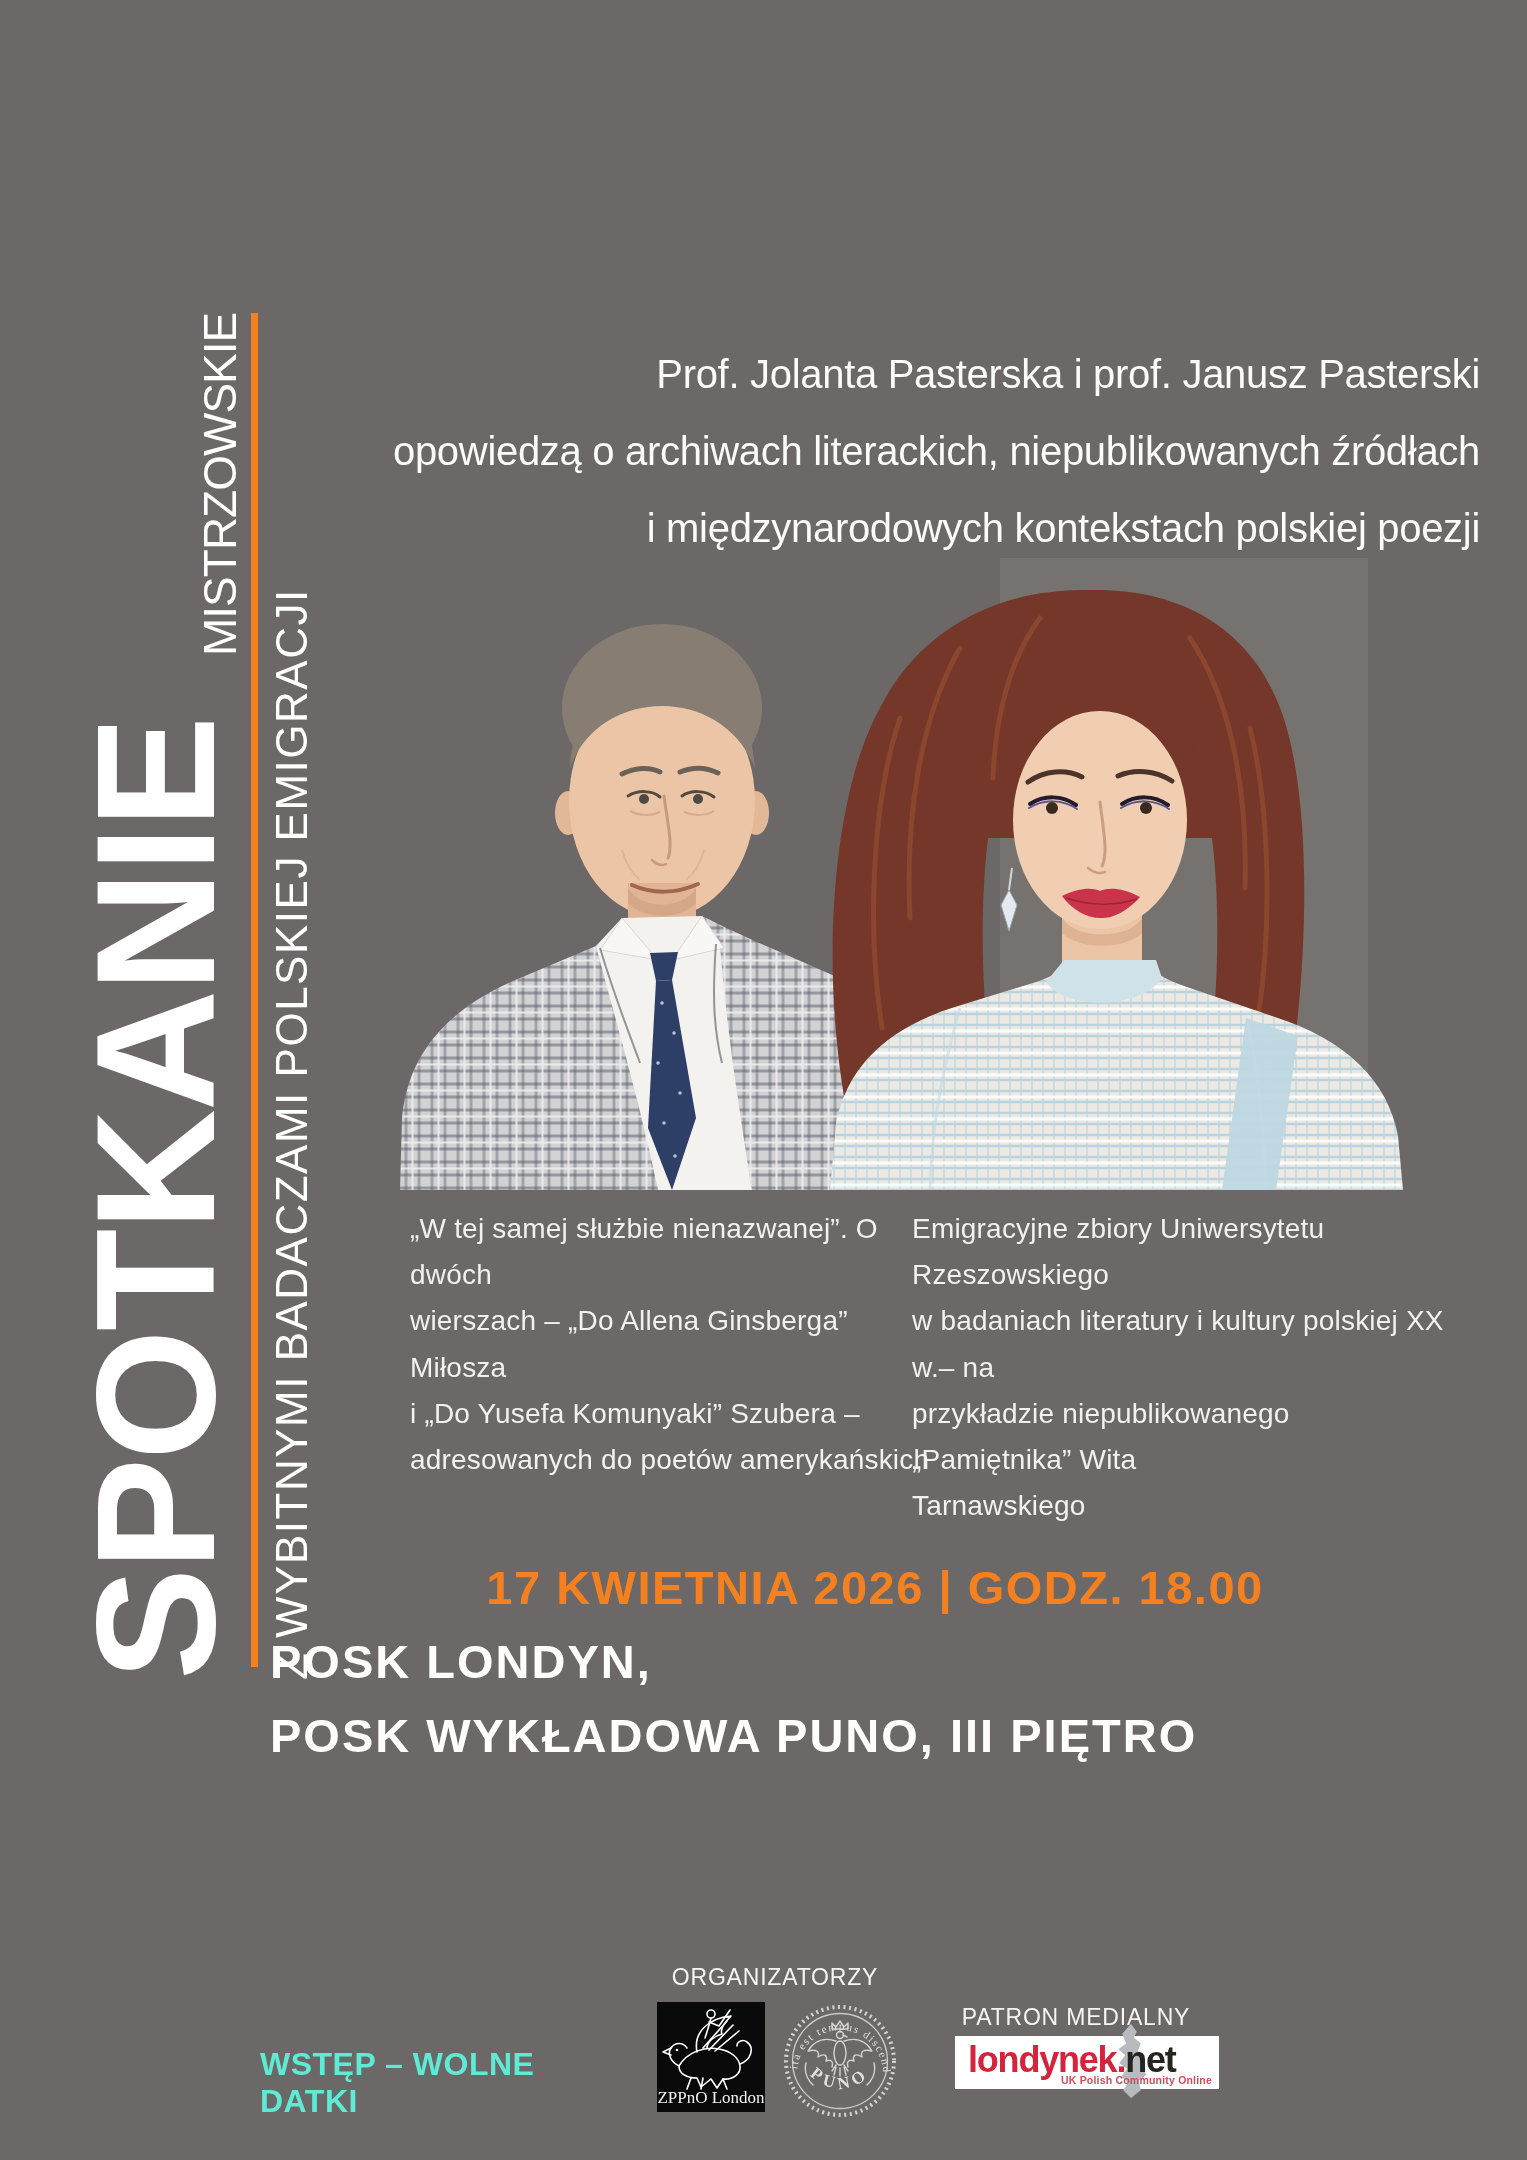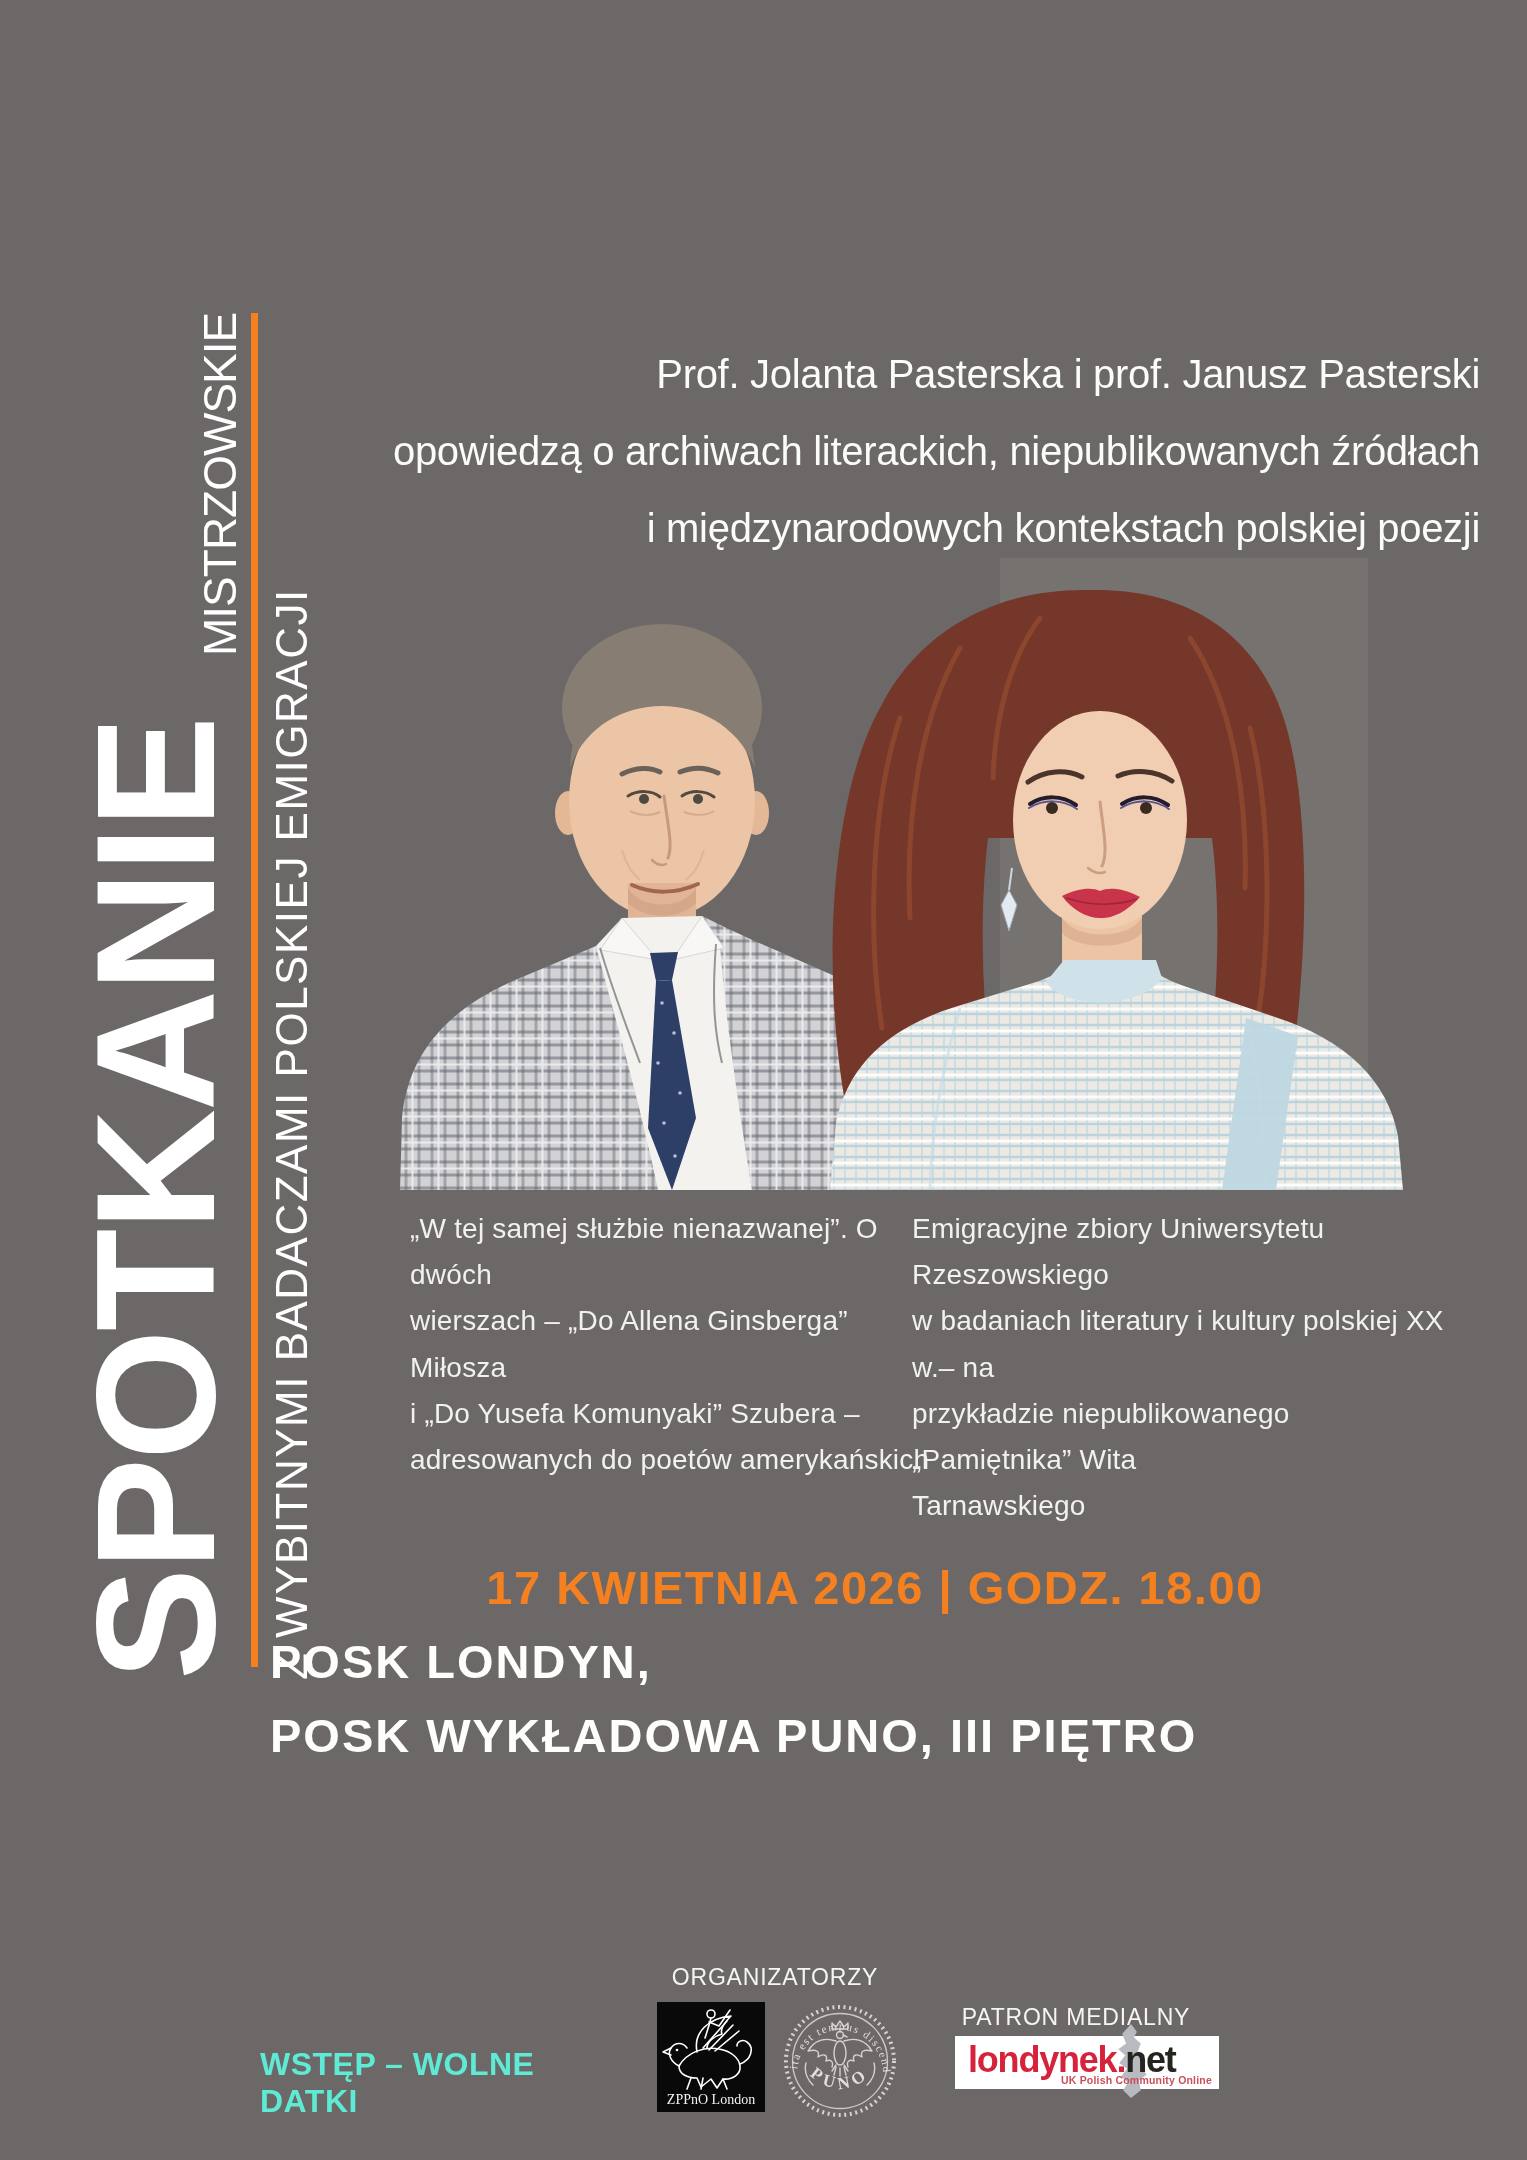--- a/index.html
+++ b/index.html
@@ -31,21 +31,21 @@
   .talk-right{left:912px;top:1206px;width:545px;}
   .date-line{left:270px;width:1210px;top:1560px;text-align:center;font-size:47px;font-weight:700;letter-spacing:1.5px;}
   .venue{left:270px;width:1210px;text-align:left;font-size:47px;font-weight:700;color:#FDFDFC;letter-spacing:2px;}
   .venue1{top:1634px;}
   .venue2{top:1708px;}
   .small-label{color:#F6F5F4;font-size:23px;letter-spacing:0.8px;text-align:center;}
   .organizers-label{left:630px;width:290px;top:1964px;}
   .patron-label{left:946px;width:260px;top:2004px;}
   .admission{left:260px;width:360px;top:2046px;text-align:left;color:#5eead4;font-size:32px;letter-spacing:0.5px;font-weight:bold;}
   .zppno-box{left:657px;top:2002px;width:108px;height:110px;background:#090909;text-align:center;}
-  .zppno-caption{position:absolute;left:0;right:0;bottom:4px;color:#F3F2F0;font-family:"Liberation Serif",serif;font-size:14px;}
+  .zppno-caption{position:absolute;left:0;right:0;bottom:4px;color:#F3F2F0;font-family:"Liberation Serif",serif;font-size:17px;}
   .puno-seal{left:780px;top:2000px;width:120px;height:122px;}
   .lnd-box{left:955px;top:2036px;width:264px;height:53px;background:#ffffff;}
   .lnd-map{position:absolute;left:146px;top:-14px;width:60px;height:78px;z-index:1;}
   .lnd-text{position:absolute;left:13px;top:1px;z-index:2;font-weight:700;font-size:36px;letter-spacing:-1.2px;line-height:46px;}
   .lnd-name{color:#D6233C;}
   .lnd-dot{color:#D6233C;}
   .lnd-tld{color:#26241F;}
   .lnd-tagline{position:absolute;right:7px;bottom:3px;z-index:2;font-size:10.5px;font-weight:700;color:#C8505A;letter-spacing:0.2px;margin-left:48px;}
 </style>
 </head>

